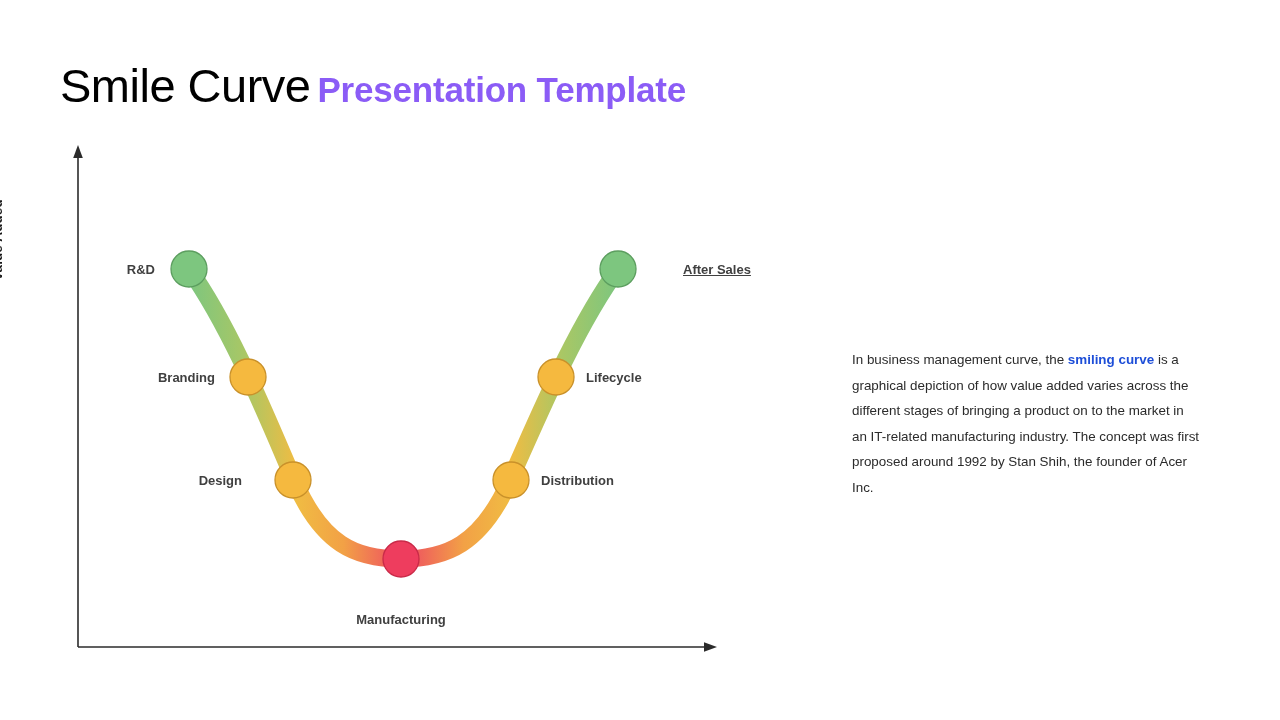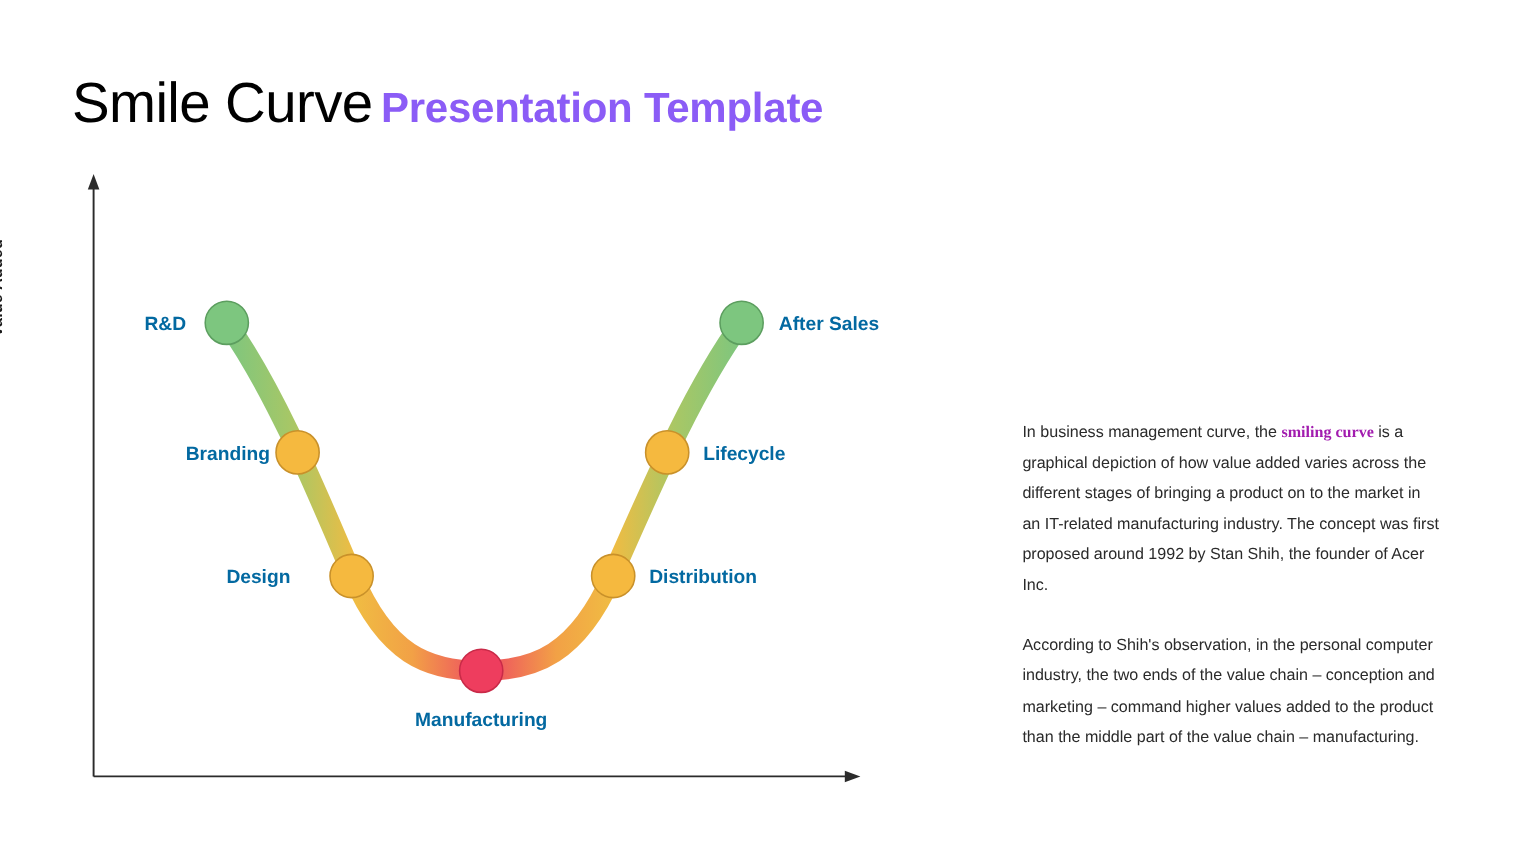--- a/index.html
+++ b/index.html
@@ -73,43 +73,43 @@
     width: 260px;
     text-align: center;
     font-size: 14px;
     font-weight: bold;
     color: #1a1a1a;
   }
 
   
   .node-label {
     position: absolute;
-    font-size: 16px;
+    font-size: 13px;
     font-weight: bold;
-    color: #0369a1;
+    color: #404040;
     white-space: nowrap;
     line-height: 1;
   }
   .node-label.right-align { text-align: right; }
   .node-label.left-align  { text-align: left; }
-  .node-label.center-align{ text-align: center; }
+  .node-label.center-align{ text-align: center; margin-top: 20px; }
 
   
   #description {
     position: absolute;
     left: 852px;
     top: 347px;
     width: 350px;
     font-size: 13.4px;
     line-height: 25.6px;
     color: #2b2b2b;
   }
   #description p { margin: 0; }
   #description p + p { margin-top: 24px; }
-  #description b { font-weight: bold; color: #a21caf; font-family: Liberation Serif, serif; }
+  #description b { font-weight: bold; color: #1d4ed8; }
 </style>
 </head>
 <body>
 
 <div id="title-block">
   <span id="title-main">Smile Curve</span><span id="title-sub">Presentation Template</span>
 </div>
 
 <div id="chart-area">
 
@@ -185,24 +185,23 @@
       <circle cx="556" cy="377" r="18" fill="#F5B93F" stroke="#C9912A" stroke-width="1.3"></circle>
     </g>
     <g>
       <circle cx="618" cy="269" r="18" fill="#7DC67F" stroke="#5C9E5F" stroke-width="1.3"></circle>
     </g>
   </svg>
 
   <div id="y-axis-title">Value Added</div>
 
   <div class="node-label right-align" style="left:60px;  top:263px; width:95px;">R&amp;D</div>
-  <div class="node-label right-align" style="left:80px;  top:371px; width:145px;text-align:right;">Branding</div>
+  <div class="node-label right-align" style="left:70px;  top:371px; width:145px;text-align:right;">Branding</div>
   <div class="node-label right-align" style="left:90px;  top:474px; width:152px;">Design</div>
   <div class="node-label center-align" style="left:321px; top:593px; width:160px;">Manufacturing</div>
   <div class="node-label left-align" style="left:541px; top:474px; width:170px;">Distribution</div>
   <div class="node-label left-align" style="left:586px; top:371px; width:170px;">Lifecycle</div>
-  <div class="node-label left-align" style="left:649px; top:263px; width:170px;">After Sales</div>
+  <div class="node-label left-align" style="left:683px; top:263px; width:170px;text-decoration:underline;">After Sales</div>
 </div>
 
 <div id="description">
   <p><span>In business management curve, the </span><b>smiling curve</b><span> is a graphical depiction of how value added varies across the different stages of bringing a product on to the market in an IT-related manufacturing industry. The concept was first proposed around 1992 by Stan Shih, the founder of Acer Inc.</span></p>
-  <p> According to Shih's observation, in the personal computer industry, the two ends of the value chain – conception and marketing – command higher values added to the product than the middle part of the value chain – manufacturing.</p>
 </div>
 
 </body></html>

